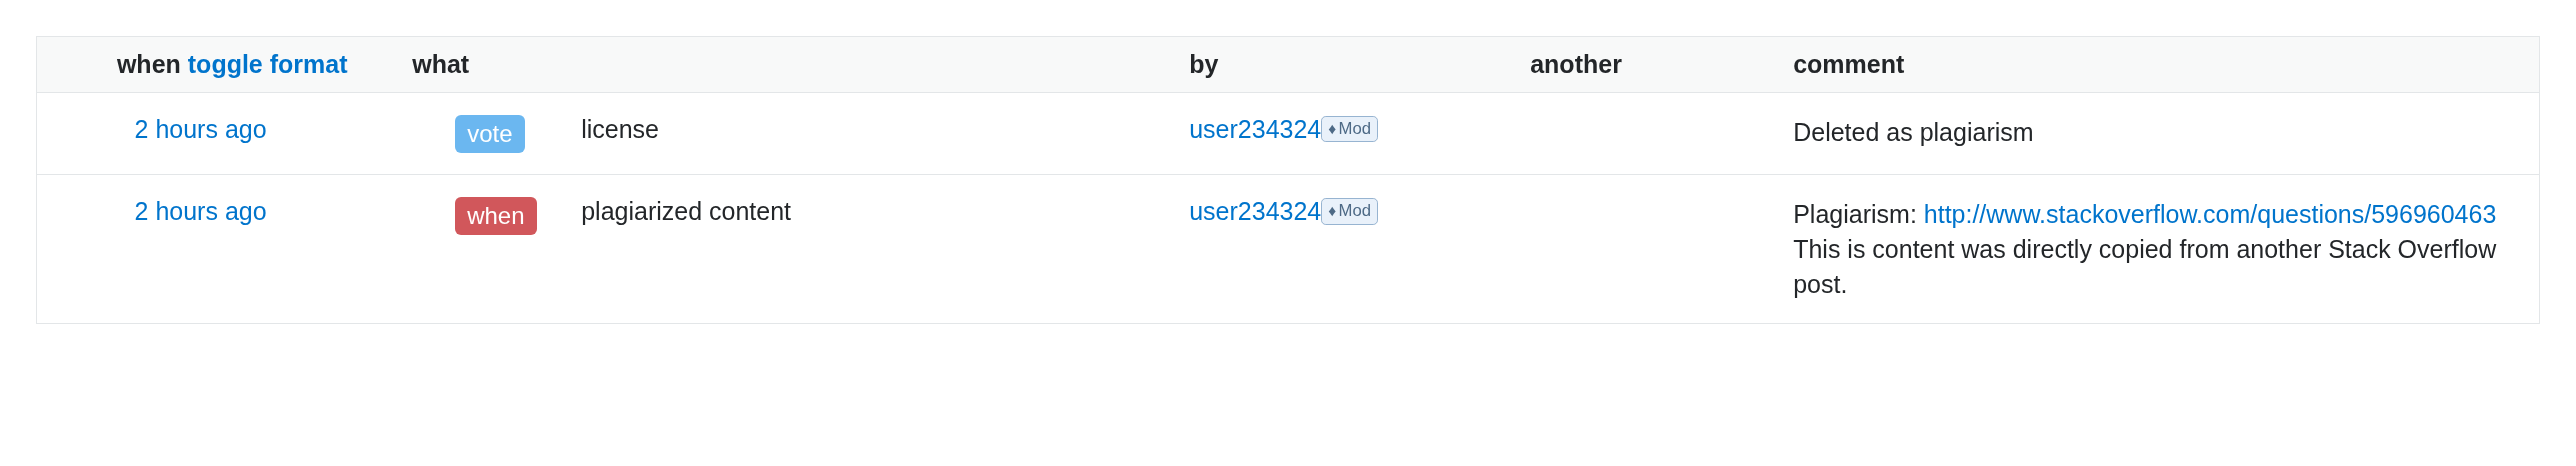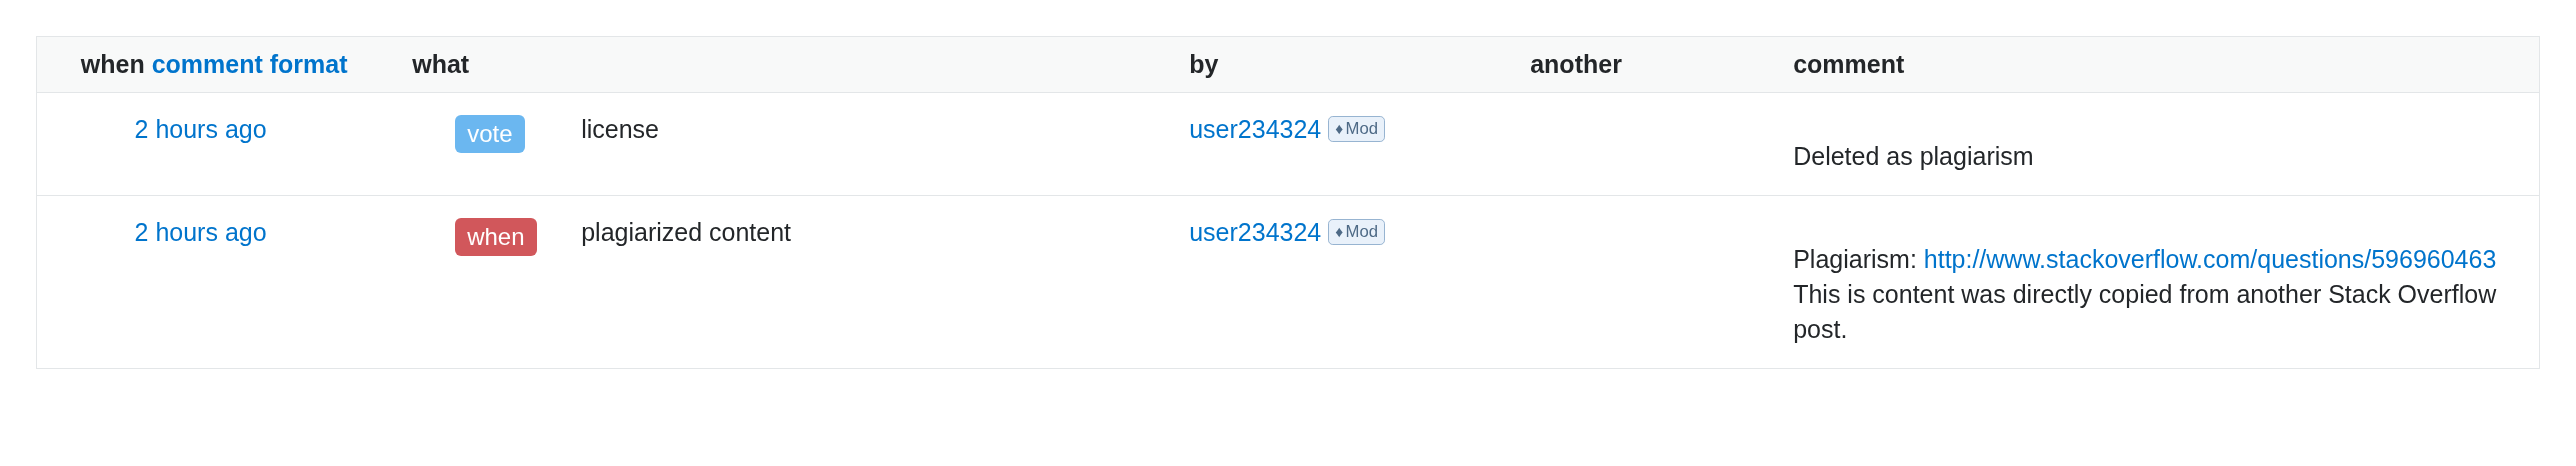--- a/index.html
+++ b/index.html
@@ -120,21 +120,21 @@
       margin-left: 43px;
     }
 
     .what-desc {
       color: #232629;
     }
 
     .user-wrapper {
       display: inline-flex;
       align-items: center;
-      gap: 7px;
+      gap: 0;
     }
 
     .mod-badge {
       display: inline-flex;
       align-items: center;
       gap: 2.4px;
       background: #e9f1fa;
       border: 1.2px solid #97b4d1;
       border-radius: 4.8px;
       padding: 2.4px 6px;
@@ -144,33 +144,32 @@
     }
 
     .mod-diamond {
       font-size: 15.5px;
       color: #4e6a86;
     }
 
     .comment-text {
       color: #232629;
       line-height: 1.4;
-      margin-top: 24px;
     }
   </style>
 </head>
 <body>
 
 <table class="revision-table">
   <thead>
     <tr>
       <th class="col-when">
         <span class="when-label">when</span>
         <span> </span>
-        <span class="toggle-format">comment format</span>
+        <span class="toggle-format">toggle format</span>
       </th>
       <th class="col-what">what</th>
       <th class="col-by">by</th>
       <th class="col-license">another</th>
       <th class="col-comment">comment</th>
     </tr>
   </thead>
   <tbody id="revision-tbody">
   <tr>
         <td class="cell-when"><span class="link">2 hours ago</span></td>

